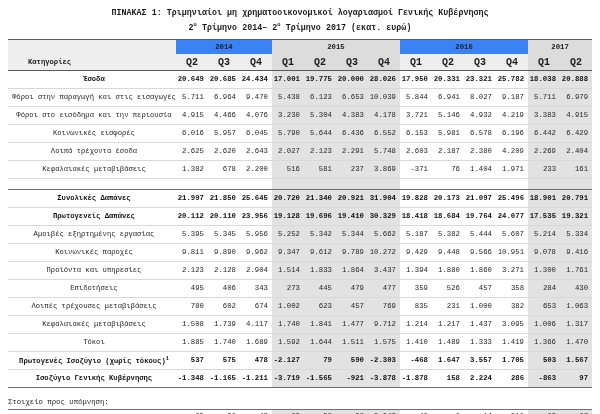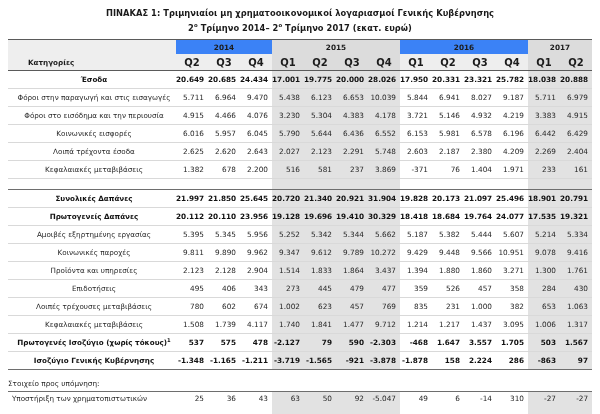--- a/index.html
+++ b/index.html
@@ -8,20 +8,21 @@
     padding: 0;
     background: #ffffff;
     font-family: "DejaVu Sans", "Liberation Sans", sans-serif;
   }
   #page {
     width: 600px;
     height: 414px;
     position: relative;
     background: #ffffff;
     overflow: hidden;
+    font-family: Liberation Mono, monospace;
   }
 
   
   .title-block {
     padding-top: 7px;
     text-align: center;
   }
   .title-line {
     font-size: 8.3px;
     font-weight: bold;
@@ -431,20 +432,36 @@
           <td class="num shade">1.841</td>
           <td class="num shade">1.477</td>
           <td class="num shade">9.712</td>
           <td class="num">1.214</td>
           <td class="num">1.217</td>
           <td class="num">1.437</td>
           <td class="num">3.095</td>
           <td class="num shade">1.006</td>
           <td class="num shade">1.317</td>
         </tr>
+        <tr class="datarow">
+          <td class="lbl"><span>Τόκοι</span></td>
+          <td class="num">1.885</td>
+          <td class="num">1.740</td>
+          <td class="num">1.689</td>
+          <td class="num shade">1.592</td>
+          <td class="num shade">1.644</td>
+          <td class="num shade">1.511</td>
+          <td class="num shade">1.575</td>
+          <td class="num">1.410</td>
+          <td class="num">1.489</td>
+          <td class="num">1.333</td>
+          <td class="num">1.419</td>
+          <td class="num shade">1.366</td>
+          <td class="num shade">1.470</td>
+        </tr>
         <tr class="datarow bold">
           <td class="lbl"><span>Πρωτογενές Ισοζύγιο (χωρίς τόκους)</span><span class="fn">1</span></td>
           <td class="num">537</td>
           <td class="num">575</td>
           <td class="num">478</td>
           <td class="num shade">-2.127</td>
           <td class="num shade">79</td>
           <td class="num shade">590</td>
           <td class="num shade">-2.303</td>
           <td class="num">-468</td>

